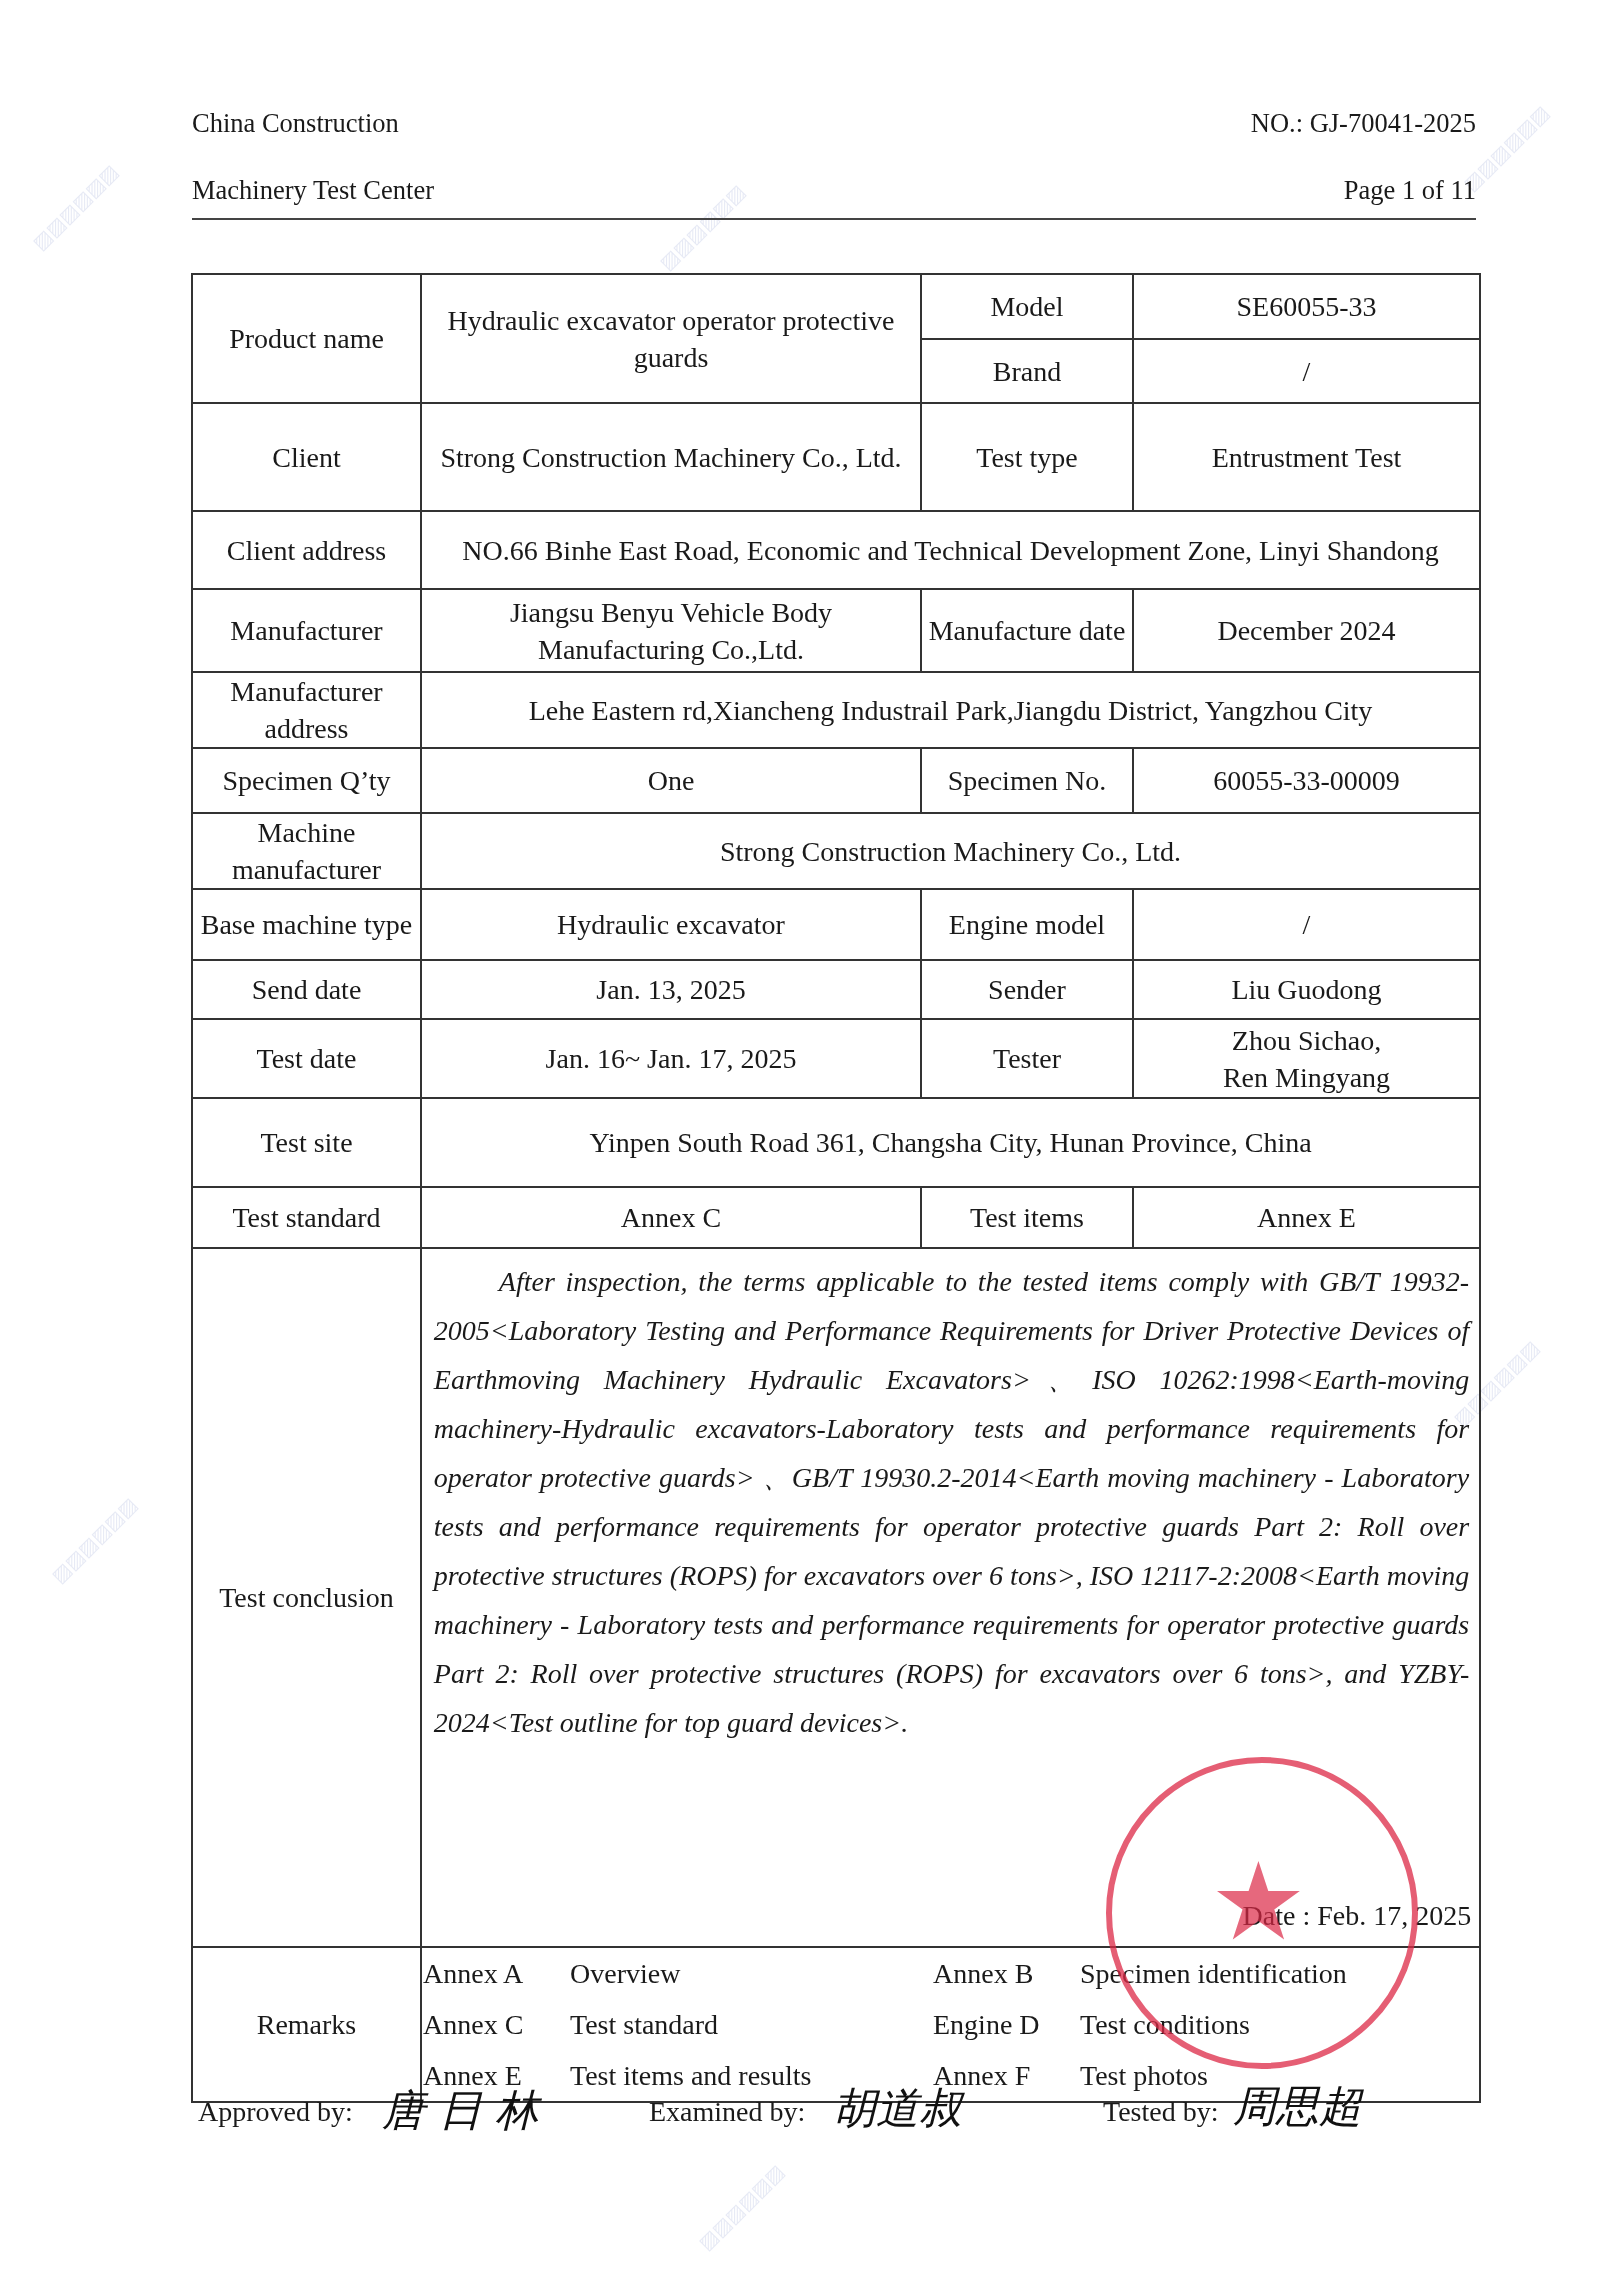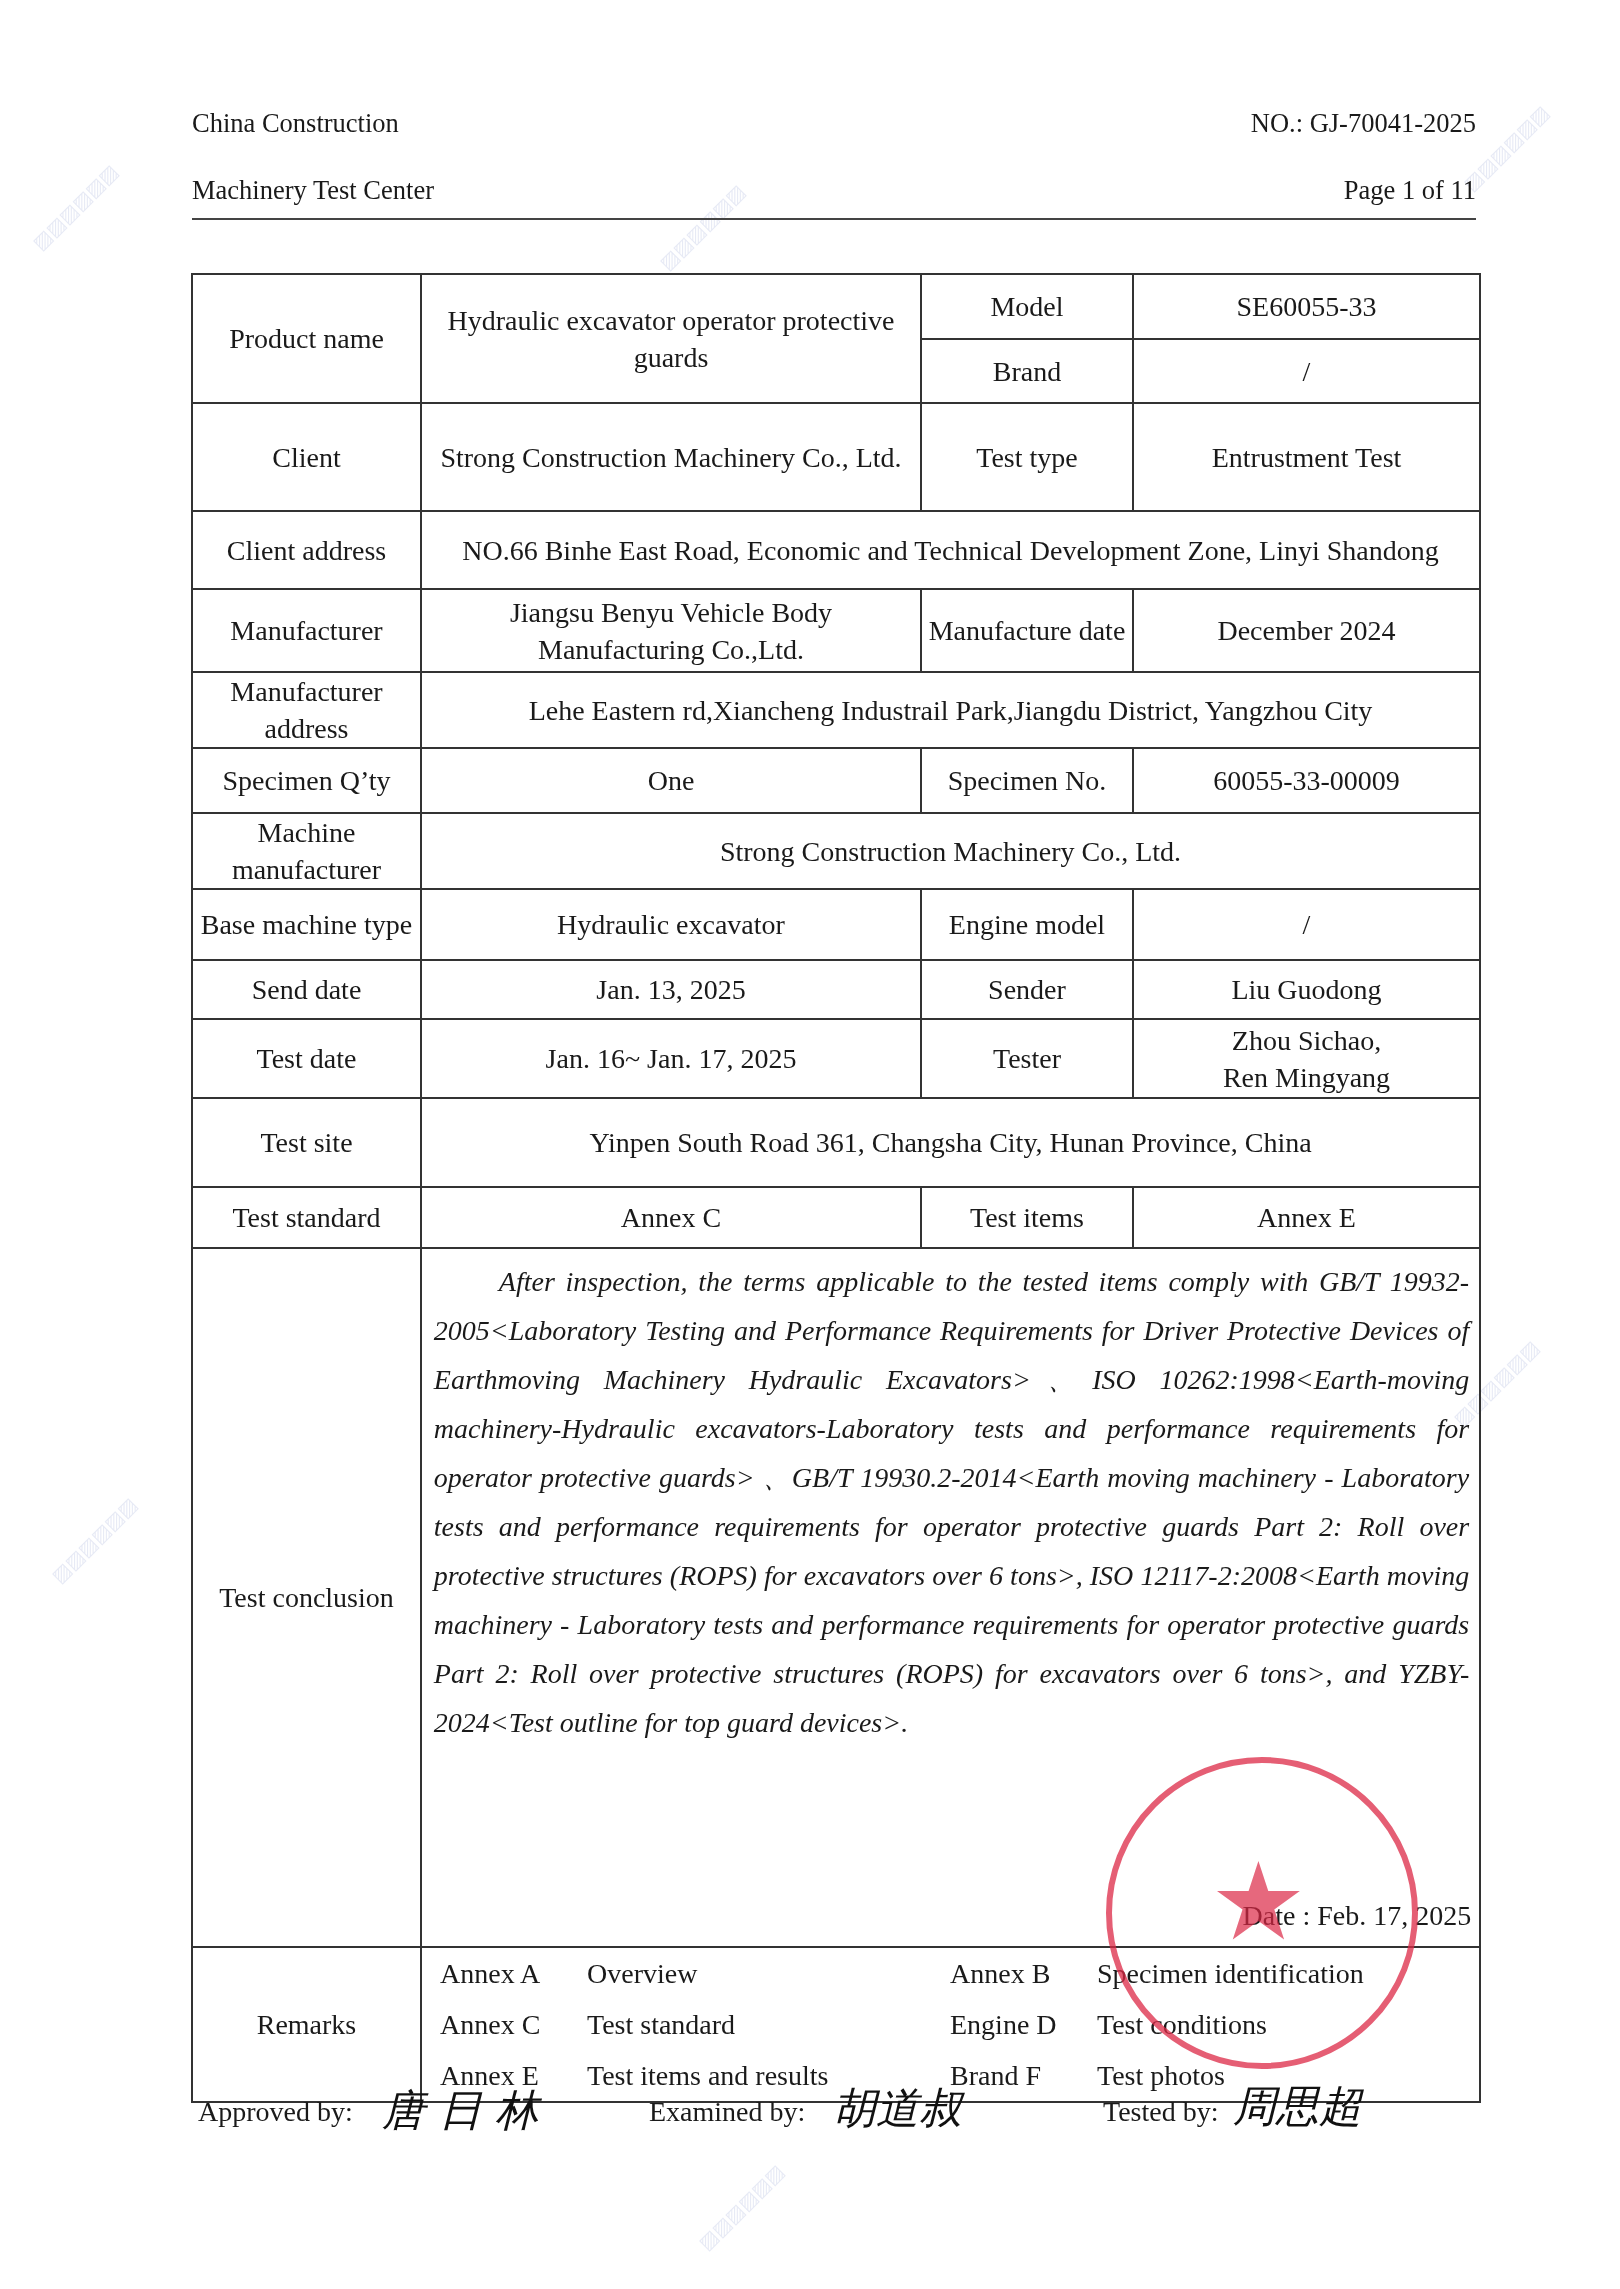--- a/index.html
+++ b/index.html
@@ -10,21 +10,21 @@
   .hdr .r1{position:absolute;right:0;top:0;font-size:26.5px;}
   .hdr .r2{position:absolute;right:0;top:67px;font-size:26.5px;}
   .hdr .title{position:absolute;left:472px;top:39px;font-size:57px;font-weight:bold;letter-spacing:1px;}
   .hdr .rule{position:absolute;left:0;right:0;top:110px;border-top:2.9px solid #444;}
   table.main{position:absolute;left:191px;top:273px;width:1288px;border-collapse:collapse;table-layout:fixed;font-size:28px;}
   table.main td{border:2px solid #333;text-align:center;vertical-align:middle;padding:0 5.9px;line-height:37px;}
   .concl{text-align:justify !important;vertical-align:top !important;padding:0 9.8px 0 11.8px !important;line-height:49px !important;font-size:28px;position:relative;}
   .concl p{margin:0;text-indent:65px;text-align:justify;font-style:italic;}
   .concl .date{position:absolute;right:7.8px;bottom:13.7px;line-height:33px;}
   .remarks{text-align:left !important;padding:0 !important;}
-  .rm-grid{display:grid;grid-template-columns:147px 363px 147px 1fr;font-size:28px;line-height:51px;padding-left:18px;}
+  .rm-grid{display:grid;grid-template-columns:147px 363px 147px 1fr;font-size:28px;line-height:51px;padding-left:1px;}
   .sig{position:absolute;top:2088px;left:196px;width:1274px;height:78px;font-size:28px;}
   .sig span.lbl{position:absolute;top:7.8px;}
   .stamp{position:absolute;left:1106px;top:1757px;width:300px;height:300px;border:6.9px solid rgba(220,40,70,.75);border-radius:50%;pointer-events:none;}
   .stamp .star{position:absolute;left:98px;top:86px;font-size:108px;color:rgba(220,40,70,.7);line-height:1;}
   .watermark{position:absolute;color:rgba(120,140,200,.18);font-size:19.6px;transform:rotate(-45deg);pointer-events:none;}
   .hw{position:absolute;font-family:"DejaVu Serif",serif;font-size:43px;font-style:italic;color:#111;text-align:center;}
 </style>
 </head>
 <body>
 
@@ -136,21 +136,21 @@
         <span>Annex A</span>
         <span>Overview</span>
         <span>Annex B</span>
         <span>Specimen identification</span>
         <span>Annex C</span>
         <span>Test standard</span>
         <span>Engine D</span>
         <span>Test conditions</span>
         <span>Annex E</span>
         <span>Test items and results</span>
-        <span>Brand F</span>
+        <span>Annex F</span>
         <span>Test photos</span>
       </div>
     </td>
   </tr>
 </tbody>
   </table>
 
 <div class="stamp">
   <div class="star">★</div>
 </div>

